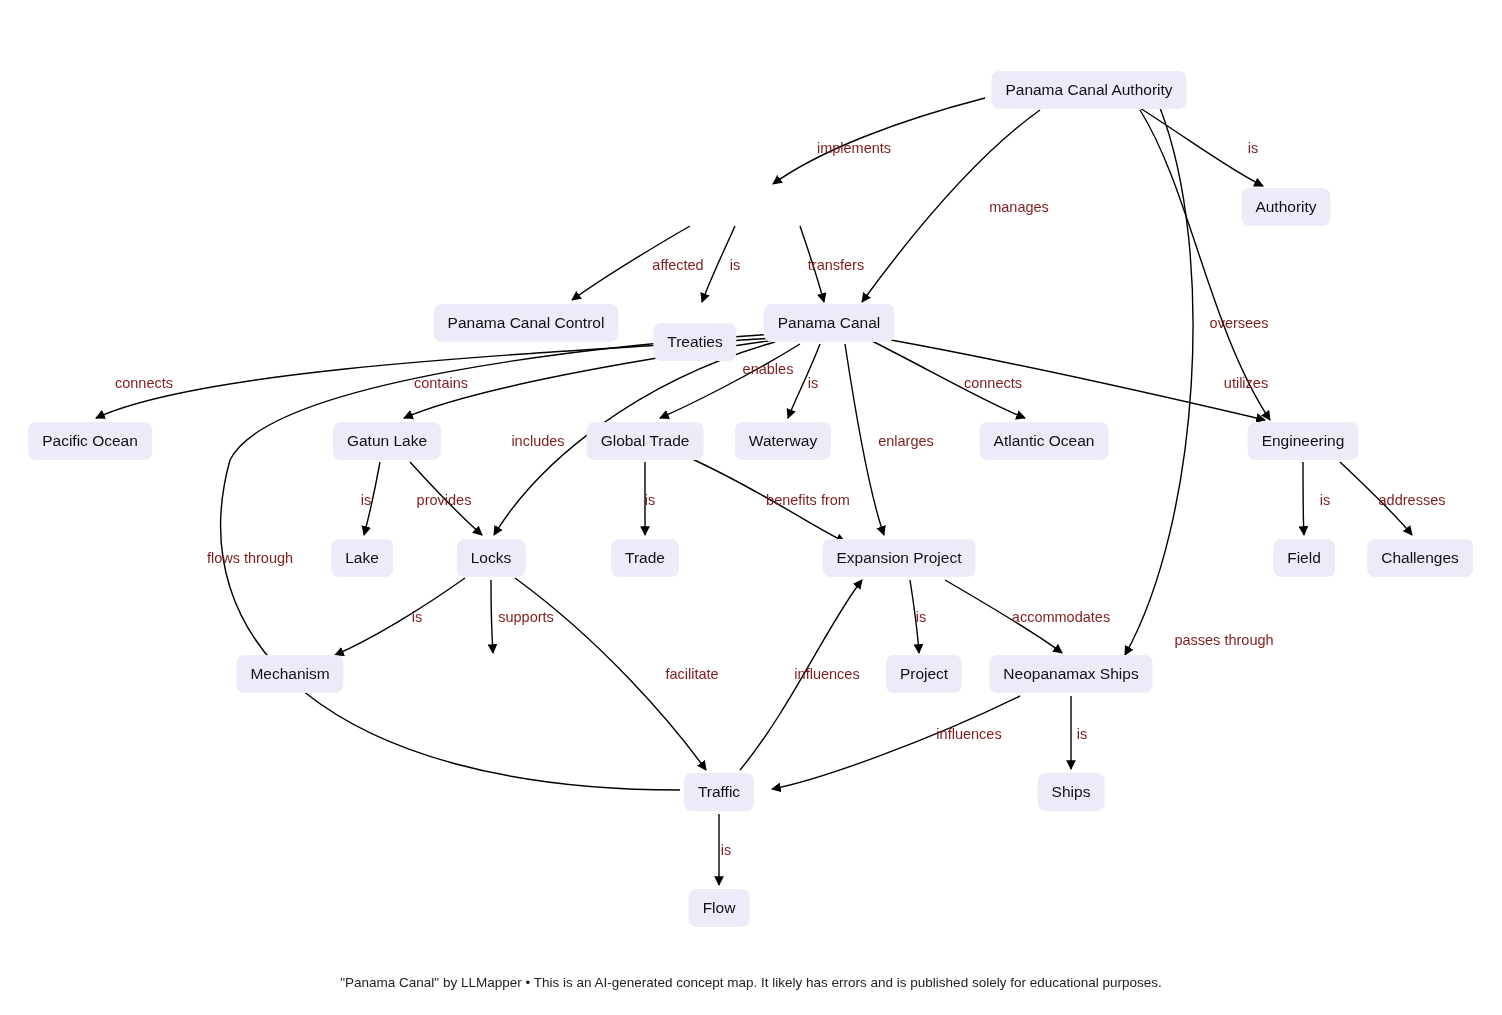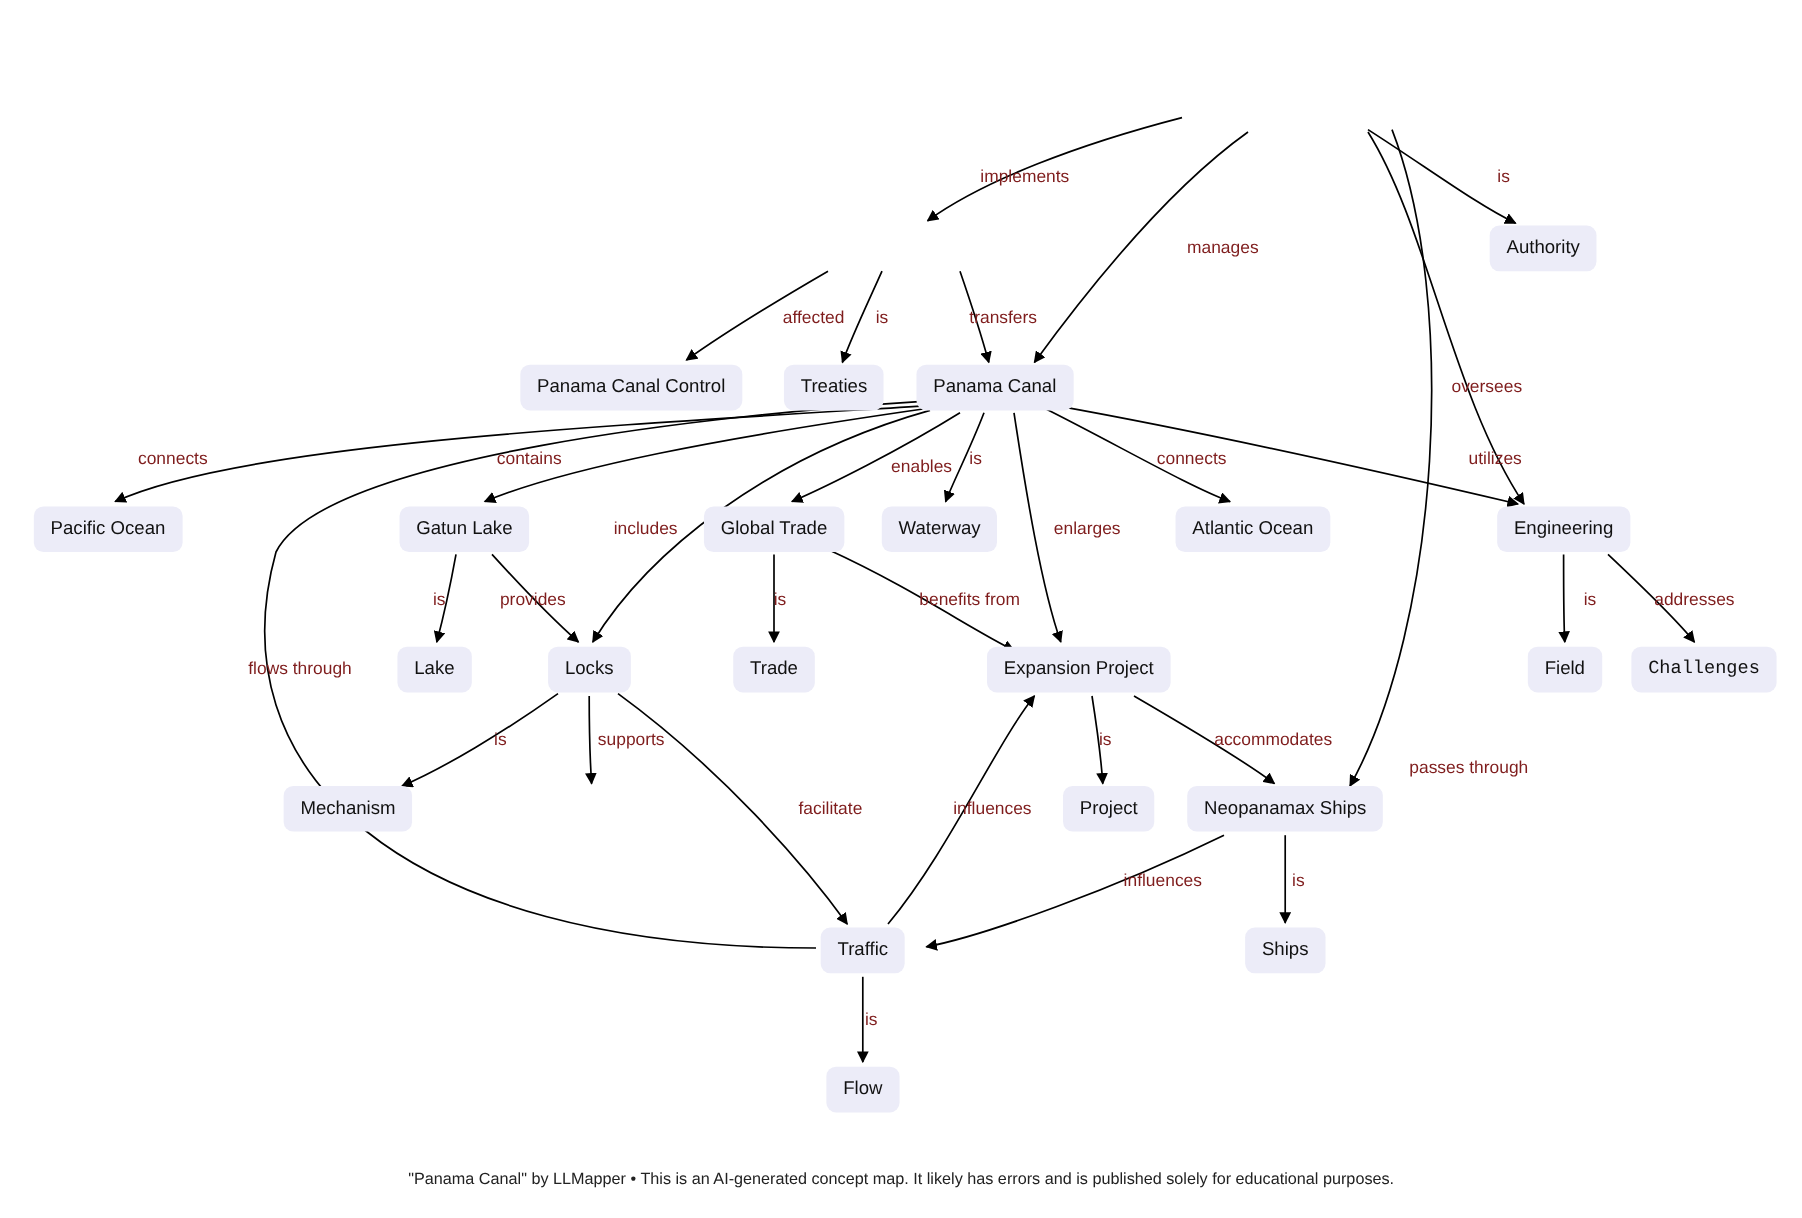--- a/index.html
+++ b/index.html
@@ -131,27 +131,30 @@
       <path d="M 740 770 C 790 710 830 620 862 580"></path>
 
       <path d="M 1020 696 C 930 740 820 780 772 789"></path>
 
       <path d="M 1071 696 C 1071 730 1071 755 1071 769"></path>
 
       <path d="M 719 814 C 719 848 719 872 719 885"></path>
     </g>
   </svg>
 
+  <div class="node" style="left:1089px;top:90px;">
+      <span>Panama Canal Authority</span>
+    </div>
   <div class="node" style="left:1286px;top:207px;">
       <span>Authority</span>
     </div>
   <div class="node" style="left:526px;top:323px;">
       <span>Panama Canal Control</span>
     </div>
-  <div class="node" style="left:695px;top:323px;justify-content:flex-end;">
+  <div class="node" style="left:695px;top:342px;justify-content:flex-end;">
       <span>Treaties</span>
     </div>
   <div class="node" style="left:829px;top:323px;">
       <span>Panama Canal</span>
     </div>
   <div class="node" style="left:90px;top:441px;">
       <span>Pacific Ocean</span>
     </div>
   <div class="node" style="left:387px;top:441px;">
       <span>Gatun Lake</span>
@@ -176,21 +179,21 @@
     </div>
   <div class="node" style="left:645px;top:558px;">
       <span>Trade</span>
     </div>
   <div class="node" style="left:899px;top:558px;">
       <span>Expansion Project</span>
     </div>
   <div class="node" style="left:1304px;top:558px;">
       <span>Field</span>
     </div>
-  <div class="node" style="left:1420px;top:558px;font-family:Liberation Mono, monospace;">
+  <div class="node" style="left:1420px;top:558px;">
       <span>Challenges</span>
     </div>
   <div class="node" style="left:290px;top:674px;">
       <span>Mechanism</span>
     </div>
   <div class="node" style="left:924px;top:674px;justify-content:flex-end;">
       <span>Project</span>
     </div>
   <div class="node" style="left:1071px;top:674px;">
       <span>Neopanamax Ships</span>
@@ -209,21 +212,21 @@
   <div class="edge-label" style="left:1253px;top:148px;">is</div>
   <div class="edge-label" style="left:1019px;top:207px;">manages</div>
   <div class="edge-label" style="left:1239px;top:323px;">oversees</div>
   <div class="edge-label" style="left:1224px;top:640px;">passes through</div>
   <div class="edge-label" style="left:678px;top:265px;">affected</div>
   <div class="edge-label" style="left:735px;top:265px;">is</div>
   <div class="edge-label" style="left:836px;top:265px;">transfers</div>
   <div class="edge-label" style="left:144px;top:383px;">connects</div>
   <div class="edge-label" style="left:441px;top:383px;">contains</div>
   <div class="edge-label" style="left:538px;top:441px;">includes</div>
-  <div class="edge-label" style="left:768px;top:389px;">enables</div>
+  <div class="edge-label" style="left:768px;top:369px;">enables</div>
   <div class="edge-label" style="left:813px;top:383px;">is</div>
   <div class="edge-label" style="left:993px;top:383px;">connects</div>
   <div class="edge-label" style="left:1246px;top:383px;">utilizes</div>
   <div class="edge-label" style="left:906px;top:441px;">enlarges</div>
   <div class="edge-label" style="left:250px;top:558px;">flows through</div>
   <div class="edge-label" style="left:366px;top:500px;">is</div>
   <div class="edge-label" style="left:444px;top:500px;">provides</div>
   <div class="edge-label" style="left:650px;top:500px;">is</div>
   <div class="edge-label" style="left:808px;top:500px;">benefits from</div>
   <div class="edge-label" style="left:1325px;top:500px;">is</div>

